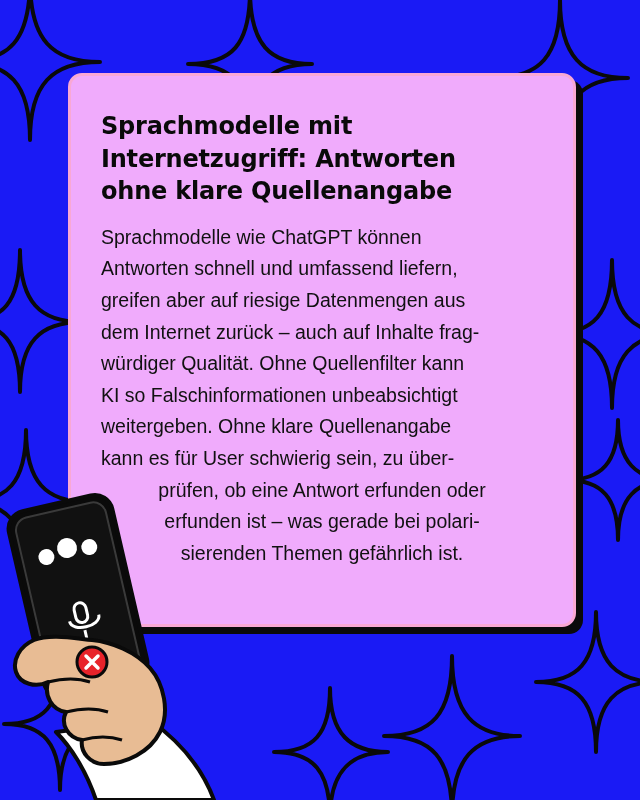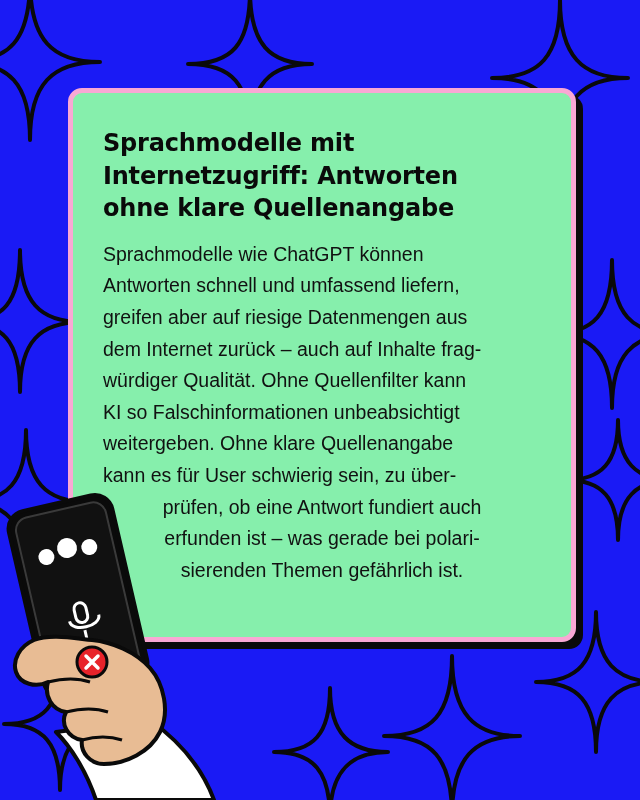--- a/index.html
+++ b/index.html
@@ -29,25 +29,25 @@
   .sparkles svg {
     position: absolute;
     top: 0;
     left: 0;
   }
 
   
   .card {
     position: absolute;
     left: 68px;
-    top: 88px;
+    top: 73px;
     width: 508px;
     height: 554px;
-    background: #86efac;
-    border: 5px solid #f9a8d4;
+    background: #f0abfc;
+    border: 3px solid #f9a8d4;
     border-radius: 14px;
     box-sizing: border-box;
     box-shadow: 7px 7px 0 0 #0A0A0A;
     padding: 34px 30px 20px 30px;
     overflow: hidden;
   }
   .card-title {
     font-family: "DejaVu Sans", sans-serif;
     font-weight: bold;
     font-size: 24px;
@@ -119,21 +119,21 @@
     <h1 class="card-title">Sprachmodelle mit
 Internetzugriff: Antworten
 ohne klare Quellenangabe</h1>
     <p class="card-body"><span>Sprachmodelle wie ChatGPT können
 Antworten schnell und umfassend liefern,
 greifen aber auf riesige Datenmengen aus
 dem Internet zurück – auch auf Inhalte frag-
 würdiger Qualität. Ohne Quellenfilter kann
 KI so Falschinformationen unbeabsichtigt
 weitergeben. Ohne klare Quellenangabe
-kann es für User schwierig sein, zu über-</span><span class="center-tail">prüfen, ob eine Antwort fundiert auch
+kann es für User schwierig sein, zu über-</span><span class="center-tail">prüfen, ob eine Antwort erfunden oder
 erfunden ist – was gerade bei polari-
 sierenden Themen gefährlich ist.</span></p>
   </div>
 
   <div class="illustration">
     <svg width="260" height="330" viewBox="0 0 260 330" fill="none" aria-hidden="true">
 
       <path d="M150 250 C175 268 200 292 214 330 L96 330 C86 300 70 276 56 262 Z" fill="#FFFFFF" stroke="#0A0A0A" stroke-width="4" stroke-linejoin="round"></path>
 
       <g transform="rotate(-13 90 120)">

